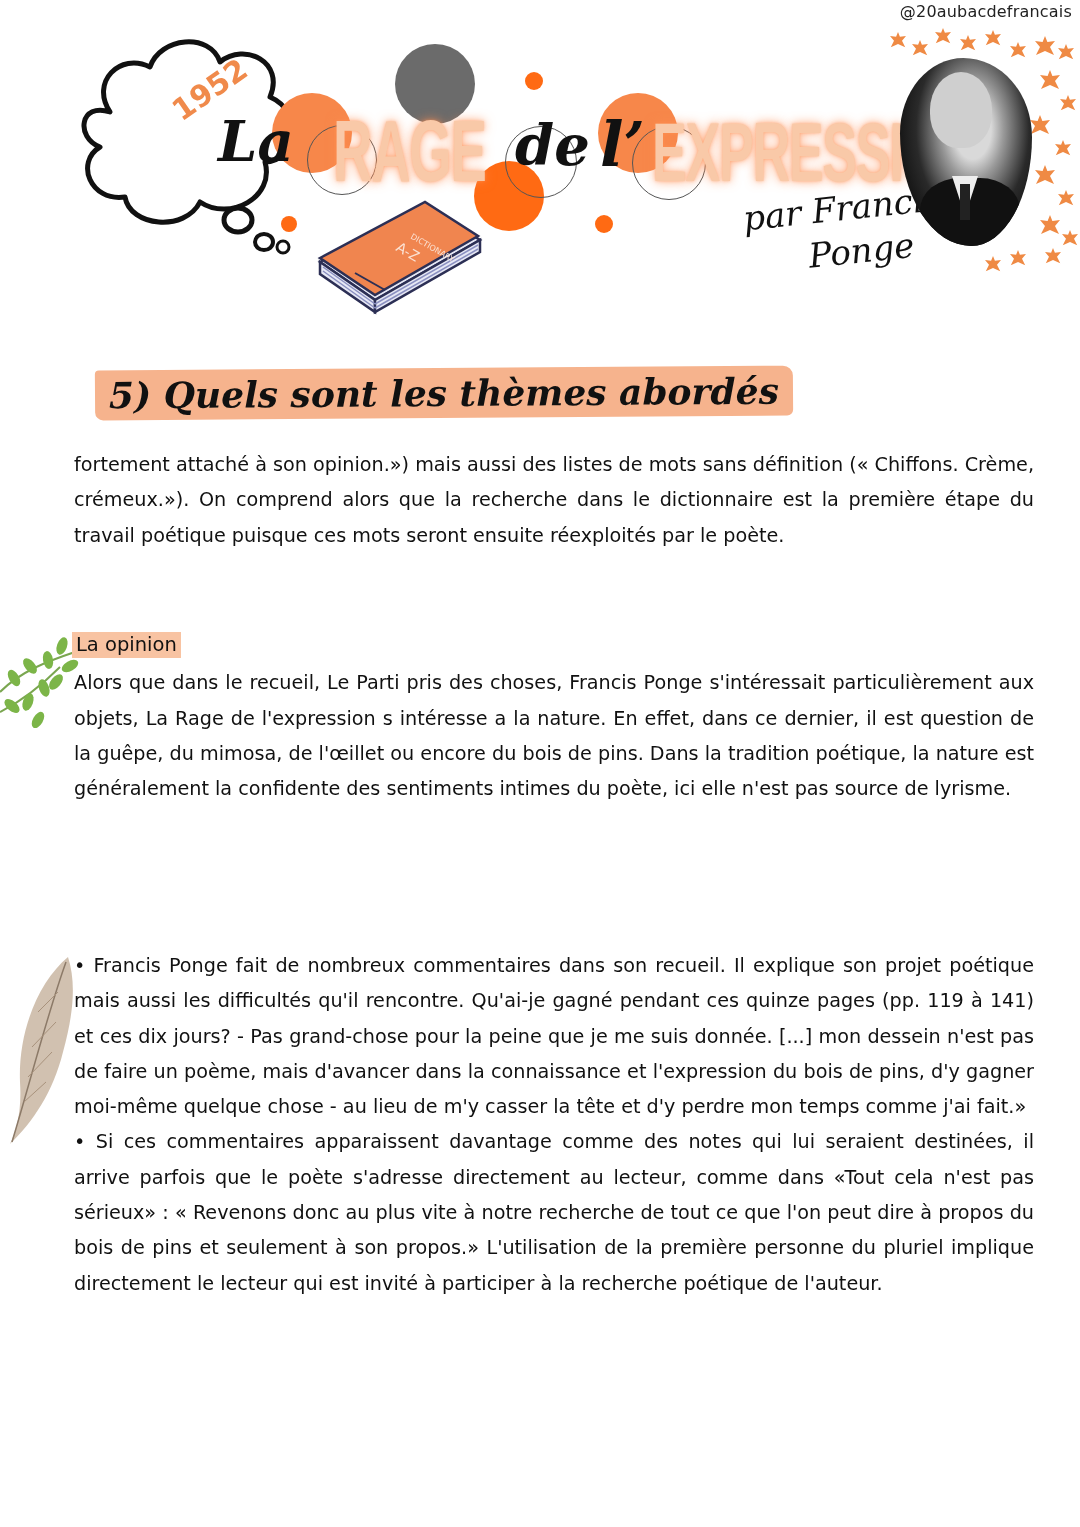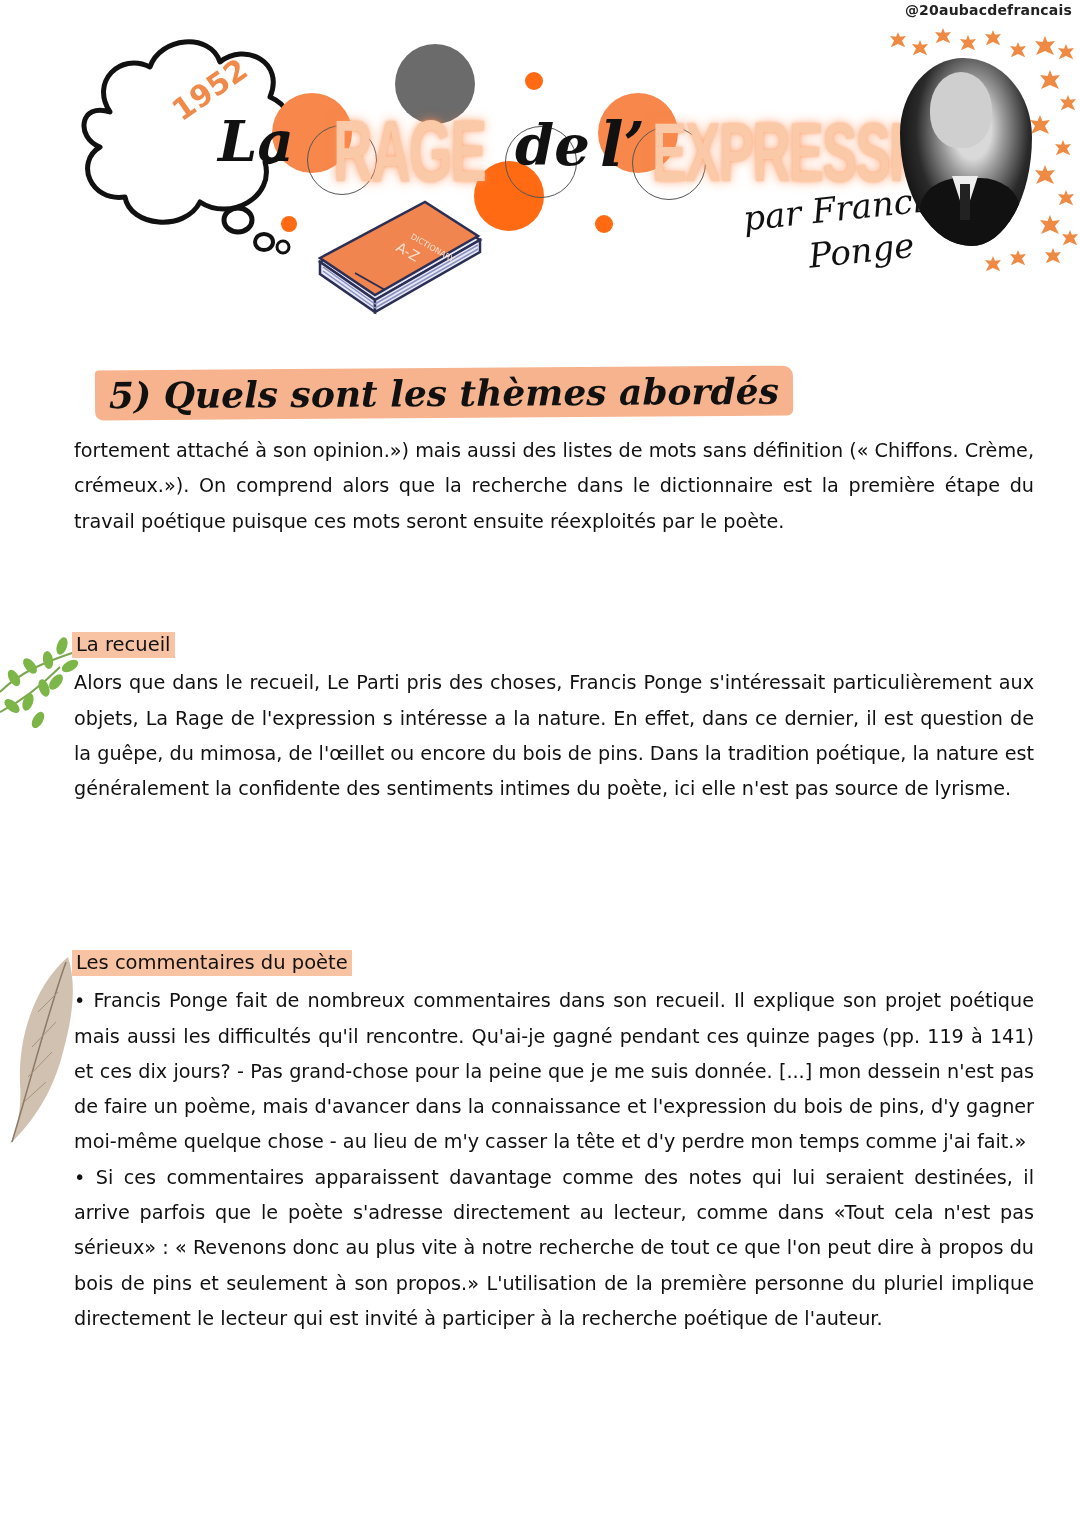--- a/index.html
+++ b/index.html
@@ -1,19 +1,19 @@
 <!DOCTYPE html>
 <html><head>
 <meta charset="utf-8">
 <style>
   html, body { margin: 0; padding: 0; background: #ffffff; }
   body { width: 1080px; height: 1527px; position: relative; overflow: hidden;
          font-family: "DejaVu Sans", sans-serif; color: #111; }
   .abs { position: absolute; }
-  .handle { top: 2px; right: 8px; font-size: 14px; font-weight: bold; color: #222; letter-spacing: 0.2px; }
+  .handle { top: 2px; right: 8px; font-size: 16px; font-weight: normal; color: #222; letter-spacing: 0.2px; }
 
   
   .circle { position: absolute; border-radius: 50%; }
   .ring { position: absolute; border-radius: 50%; border: 1.5px solid #555; }
   .year { left: 168px; top: 72px; font-size: 30px; font-weight: bold; color: #f08a4b;
           transform: rotate(-35deg); font-family: "DejaVu Sans", sans-serif; }
   .title-script { font-family: "DejaVu Serif", serif; font-weight: bold; font-style: italic; color: #111; }
   .title-la { left: 218px; top: 108px; font-size: 56px; }
   .title-de { left: 515px; top: 112px; font-size: 56px; }
   .title-l { left: 600px; top: 108px; font-size: 62px; }
@@ -123,47 +123,46 @@
     <div style="position:absolute;left:20px;top:120px;width:100px;height:80px;background:#111;border-radius:40% 40% 0 0;"></div>
     <div style="position:absolute;left:52px;top:118px;width:26px;height:40px;background:#eee;clip-path:polygon(0 0,100% 0,50% 100%);"></div>
     <div style="position:absolute;left:60px;top:126px;width:10px;height:36px;background:#222;"></div>
   </div>
 </div>
 
 <div class="abs section-heading">
   <span>5) Quels sont les thèmes abordés</span>
 </div>
 
-<div class="abs text-block" style="top:433px">
+<div class="abs text-block" style="top:447px">
   <p>fortement attaché à son opinion.») mais aussi des listes de mots sans définition (« Chiffons. Crème, crémeux.»). On comprend alors que la recherche dans le dictionnaire est la première étape du travail poétique puisque ces mots seront ensuite réexploités par le poète.</p>
 </div>
 
 <svg class="abs vine" viewBox="0 0 80 96">
   <path d="M0 60 C20 40,45 30,75 20" stroke="#7aa650" stroke-width="2" fill="none"></path>
   <path d="M0 80 C20 70,40 55,60 35" stroke="#7aa650" stroke-width="2" fill="none"></path>
   <ellipse cx="14" cy="46" rx="5" ry="9" fill="#7cb548" transform="rotate(-30 14 46)"></ellipse>
   <ellipse cx="30" cy="34" rx="5" ry="9" fill="#7cb548" transform="rotate(-40 30 34)"></ellipse>
   <ellipse cx="48" cy="28" rx="5" ry="9" fill="#7cb548" transform="rotate(-10 48 28)"></ellipse>
   <ellipse cx="62" cy="14" rx="5" ry="9" fill="#7cb548" transform="rotate(20 62 14)"></ellipse>
   <ellipse cx="70" cy="34" rx="5" ry="9" fill="#7cb548" transform="rotate(60 70 34)"></ellipse>
   <ellipse cx="12" cy="74" rx="5" ry="9" fill="#7cb548" transform="rotate(-50 12 74)"></ellipse>
   <ellipse cx="28" cy="70" rx="5" ry="9" fill="#7cb548" transform="rotate(20 28 70)"></ellipse>
   <ellipse cx="44" cy="56" rx="5" ry="9" fill="#7cb548" transform="rotate(-20 44 56)"></ellipse>
   <ellipse cx="56" cy="50" rx="5" ry="9" fill="#7cb548" transform="rotate(40 56 50)"></ellipse>
   <ellipse cx="38" cy="88" rx="5" ry="9" fill="#7cb548" transform="rotate(30 38 88)"></ellipse>
 </svg>
 
 <div class="abs text-block" style="top:627px">
-  <span class="subheading">La recueil</span>
+  <span class="subheading">La opinion</span>
   <p style="margin-top:3px"><span>Alors que dans le recueil, </span><span class="u">Le Parti pris des choses</span><span>, Francis Ponge s'intéressait particulièrement aux objets, La Rage de l'expression s intéresse a la nature. En effet, dans ce dernier, il est question de la guêpe, du mimosa, de l'œillet ou encore du bois de pins. Dans la tradition poétique, la nature est généralement la confidente des sentiments intimes du poète, ici elle n'est pas source de lyrisme.</span></p>
 </div>
 
 <svg class="abs feather" viewBox="0 0 70 195">
   <path d="M60 5 C30 30,10 80,12 130 C14 160,8 180,2 192 C25 170,45 140,55 100 C66 60,68 30,60 5 Z" fill="#c9b6a2" opacity="0.85"></path>
   <path d="M58 10 C40 60,25 120,4 190" stroke="#8c7a68" stroke-width="1.5" fill="none"></path>
   <path d="M50 40 L30 60 M48 70 L24 95 M44 100 L20 125 M38 130 L16 150" stroke="#a8927c" stroke-width="1" fill="none"></path>
 </svg>
 
 <div class="abs text-block" style="top:945px">
-  <span class="subheading">Les commentaires du poète</span>
   <p style="margin-top:3px">• Francis Ponge fait de nombreux commentaires dans son recueil. Il explique son projet poétique mais aussi les difficultés qu'il rencontre. Qu'ai-je gagné pendant ces quinze pages (pp. 119 à 141) et ces dix jours? - Pas grand-chose pour la peine que je me suis donnée. [...] mon dessein n'est pas de faire un poème, mais d'avancer dans la connaissance et l'expression du bois de pins, d'y gagner moi-même quelque chose - au lieu de m'y casser la tête et d'y perdre mon temps comme j'ai fait.»</p>
   <p>• Si ces commentaires apparaissent davantage comme des notes qui lui seraient destinées, il arrive parfois que le poète s'adresse directement au lecteur, comme dans «Tout cela n'est pas sérieux» : « Revenons donc au plus vite à notre recherche de tout ce que l'on peut dire à propos du bois de pins et seulement à son propos.» L'utilisation de la première personne du pluriel implique directement le lecteur qui est invité à participer à la recherche poétique de l'auteur.</p>
 </div>
 
 </body></html>

